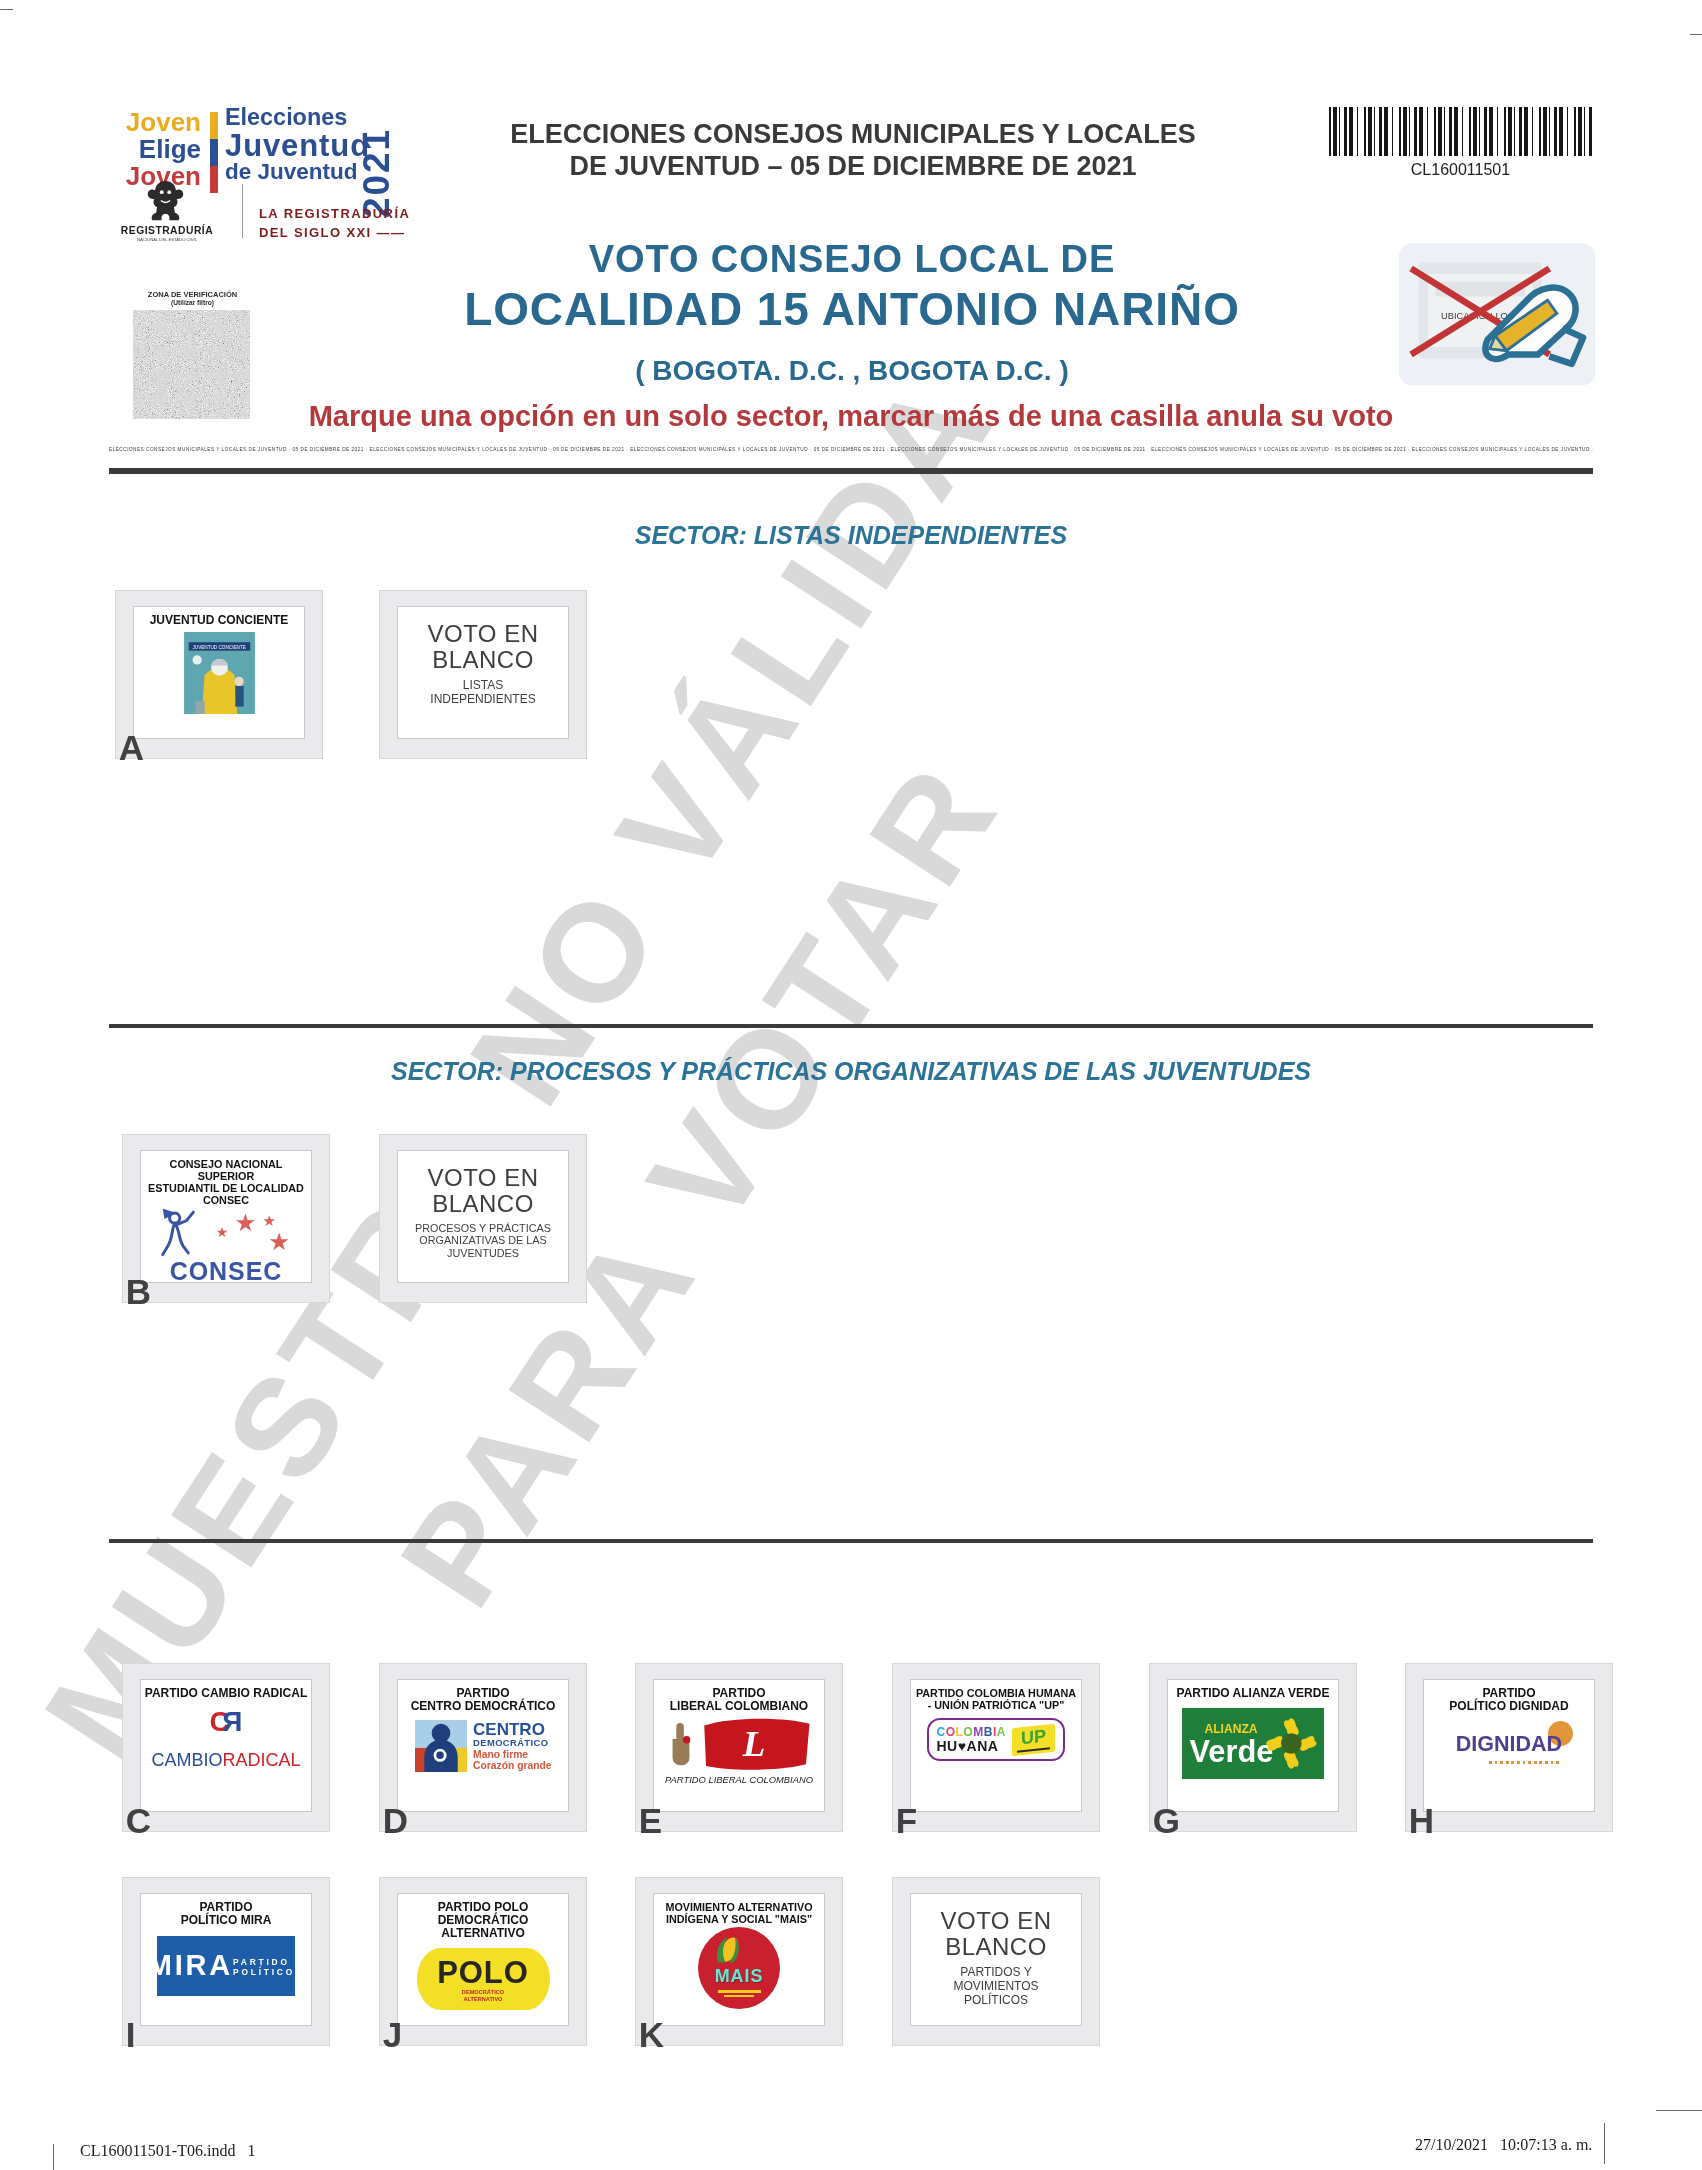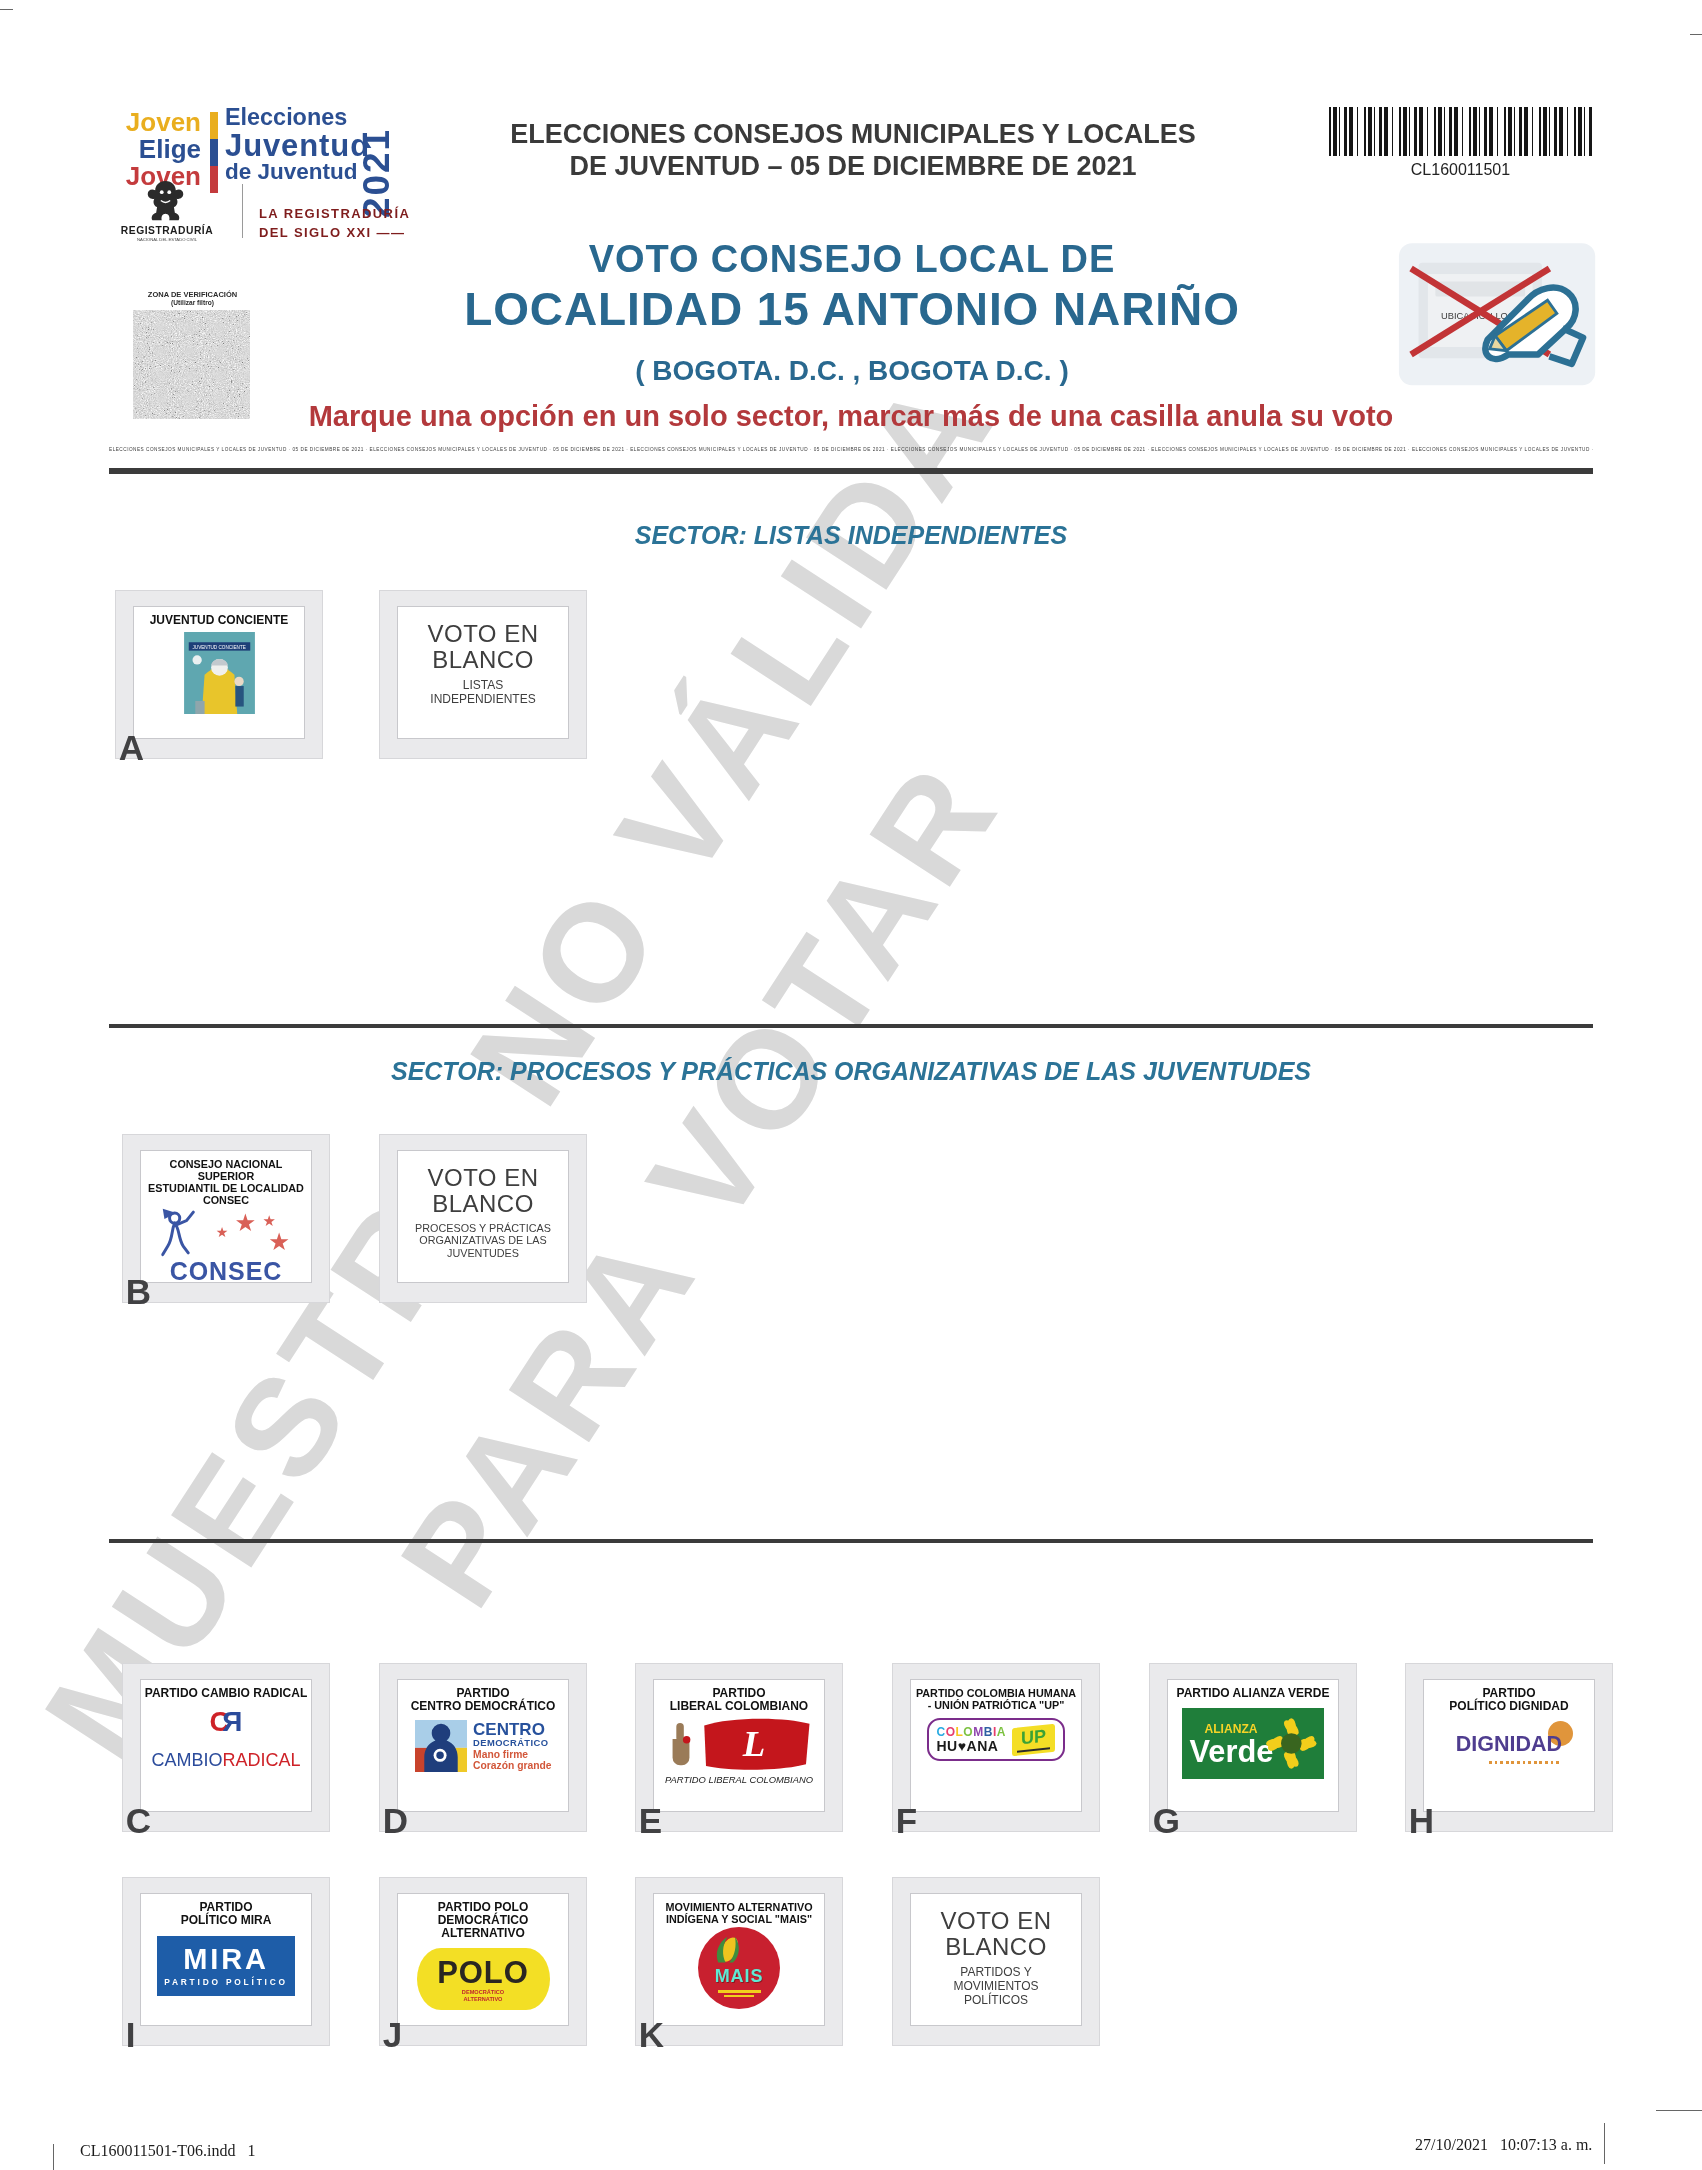--- a/index.html
+++ b/index.html
@@ -75,21 +75,21 @@
 .chu-colombia{font-size:12px;font-weight:900;letter-spacing:0.5px}
 .chu-humana{font-size:14px;font-weight:900;color:#1b1b1b;letter-spacing:0.5px}
 .chu-flag{width:43px;height:28px;background:#F4DE26;border-radius:2.8px;transform:skewY(-6deg);text-align:center}
 .chu-up{font-size:18px;font-weight:900;color:#3BA235;line-height:22.5px}
 .chu-strip{height:2.8px;background:#2b2b2b;margin:0 4.7px}
 .verde-logo{margin-top:7.5px}
 .dig-wrap{position:relative;margin-top:19px}
 .dig-circle{position:absolute;right:-11.2px;top:-11.2px;width:25px;height:25px;border-radius:50%;background:#E0953B}
 .dig-text{position:relative;font-size:21.5px;font-weight:900;color:#4F3D8F}
 .dig-under{position:relative;height:2.8px;width:73px;margin-left:auto;margin-top:3.7px;background:repeating-linear-gradient(90deg,#E0953B 0 2.8px,transparent 2.8px 5.6px)}
-.mira-box{width:138px;height:60px;background:#1E5DA8;display:flex;flex-direction:column;align-items:center;justify-content:center;margin-top:8.4px}
+.mira-box{width:138px;height:60px;background:#1E5DA8;display:flex;flex-direction:row;align-items:center;justify-content:flex-end;margin-top:8.4px}
 .mira-main{font-size:29px;font-weight:800;color:#fff;letter-spacing:2.8px;line-height:1}
 .mira-sub{font-size:8.4px;font-weight:800;color:#fff;letter-spacing:2.8px;margin-top:2.8px}
 .polo-box{width:133px;height:62px;background:#F3DF25;border-radius:24px/31px;display:flex;flex-direction:column;align-items:center;justify-content:center;margin-top:7.5px}
 .polo-main{font-size:31px;font-weight:900;color:#2A2622;letter-spacing:0.9px;line-height:1}
 .polo-sub{font-size:5.6px;font-weight:800;color:#C0272D;line-height:1.15;text-align:center;margin-top:1.9px}
 .mais-circle{width:82px;height:82px;border-radius:50%;background:#C8202F;position:relative;margin-top:1.9px;display:flex;flex-direction:column;align-items:center;justify-content:flex-end;padding-bottom:11.2px}
 .mais-corn{position:absolute;top:4.7px;left:11.2px}
 .mais-main{font-size:18px;font-weight:900;color:#5eead4;letter-spacing:0.9px;text-shadow:0.9px 0.9px 0 #8d1620}
 .mais-bar{width:43px;height:2.8px;background:#F2CF1D;margin-top:2.8px}
 .mais-bar2{width:30px;height:2.8px;background:#F2CF1D;margin-top:1.9px}

